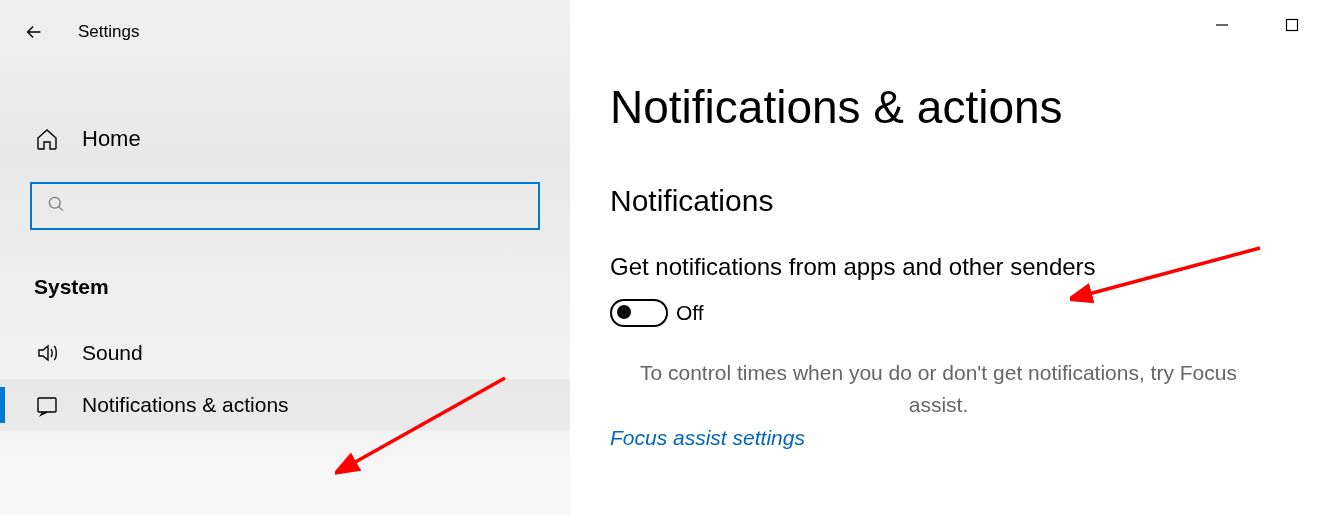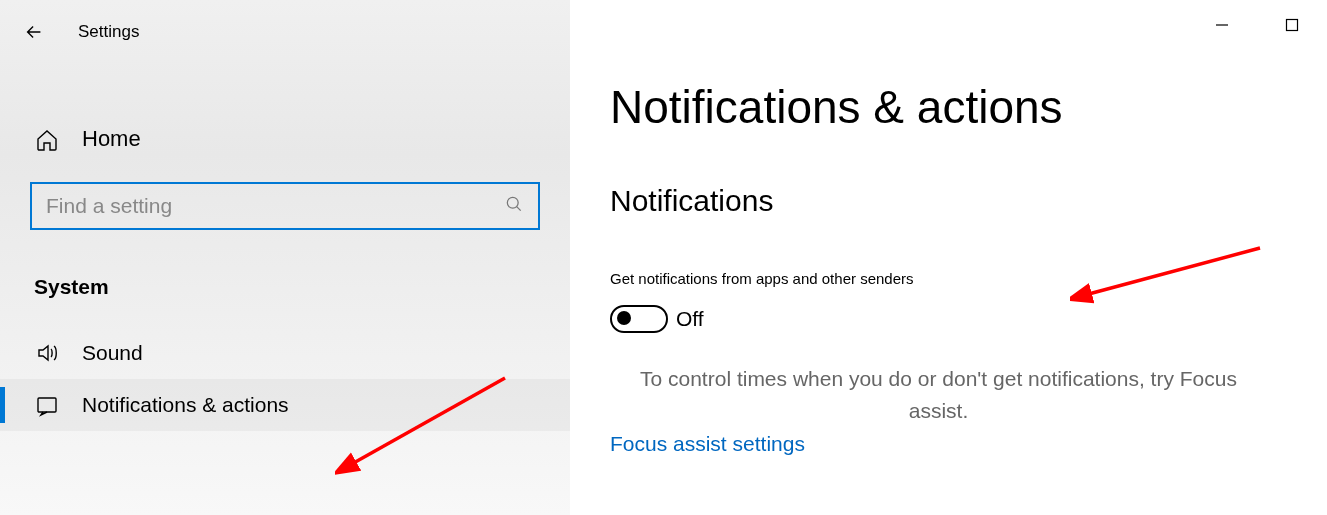--- a/index.html
+++ b/index.html
@@ -40,21 +40,21 @@
     .app-title {
       font-size: 17px;
       font-weight: 400;
       color: #000;
     }
     .sidebar-content {
       padding: 50px 30px 0 30px;
     }
     .home-row {
       display: flex;
-      align-items: flex-end;
+      align-items: center;
       gap: 22px;
       padding: 10px 0 30px 4px;
       cursor: pointer;
     }
     .home-label {
       font-size: 22px;
       color: #000;
     }
     .search-box {
       border: 2px solid #0078d4;
@@ -142,24 +142,24 @@
     .page-title {
       font-size: 46px;
       font-weight: 400;
       color: #000;
       margin-bottom: 50px;
     }
     .section-title {
       font-size: 30px;
       font-weight: 400;
       color: #000;
-      margin-bottom: 52px;
+      margin-bottom: 35px;
     }
     .setting-label {
-      font-size: 15px;
+      font-size: 24px;
       color: #000;
       margin-bottom: 18px;
     }
     .toggle-row {
       display: flex;
       align-items: center;
       gap: 8px;
       margin-bottom: 30px;
     }
     .toggle {
@@ -188,20 +188,21 @@
       font-size: 21px;
       color: #666;
       line-height: 1.5;
       margin-bottom: 6px;
       text-align: center;
     }
     .link {
       font-size: 21px;
       color: #0067c0;
       cursor: pointer;
+      font-style: italic;
     }
 
     
     .arrow-annotation {
       position: absolute;
       pointer-events: none;
     }
   </style>
 </head>
 <body>
@@ -221,21 +222,20 @@
       <div class="home-row">
         <span class="nav-icon">
           <svg width="24" height="24" viewBox="0 0 24 24" fill="none" stroke="#000" stroke-width="1.4">
             <path d="M3 11l9-8 9 8v10a1 1 0 0 1-1 1h-5v-7h-6v7H4a1 1 0 0 1-1-1V11z"></path>
           </svg>
         </span>
         <span class="home-label">Home</span>
       </div>
 
       <div class="search-box">
-        <input class="search-input" type="text" placeholder="Find a setting" style="">
         <span class="search-icon">
           <svg width="20" height="20" viewBox="0 0 24 24" fill="none" stroke="#777" stroke-width="1.5">
             <circle cx="10.5" cy="10.5" r="6.5"></circle>
             <line x1="20" y1="20" x2="15.2" y2="15.2"></line>
           </svg>
         </span>
       </div>
 
       <div class="category-label">System</div>
 

